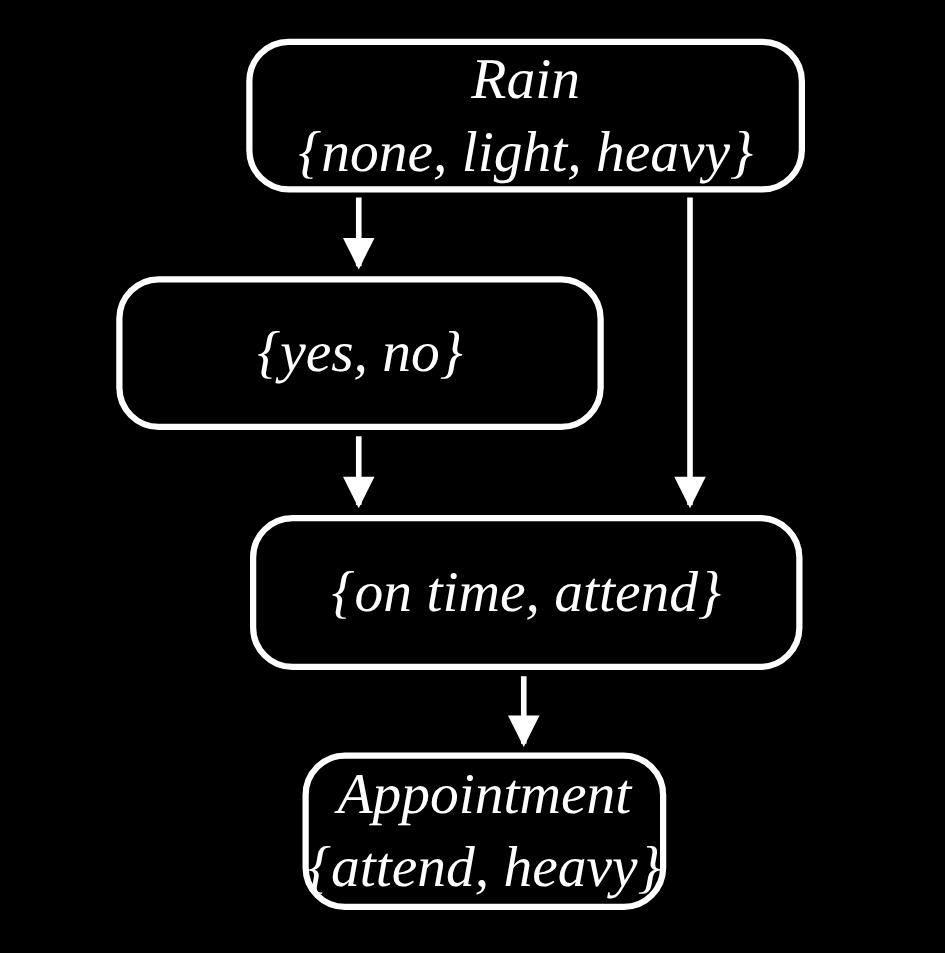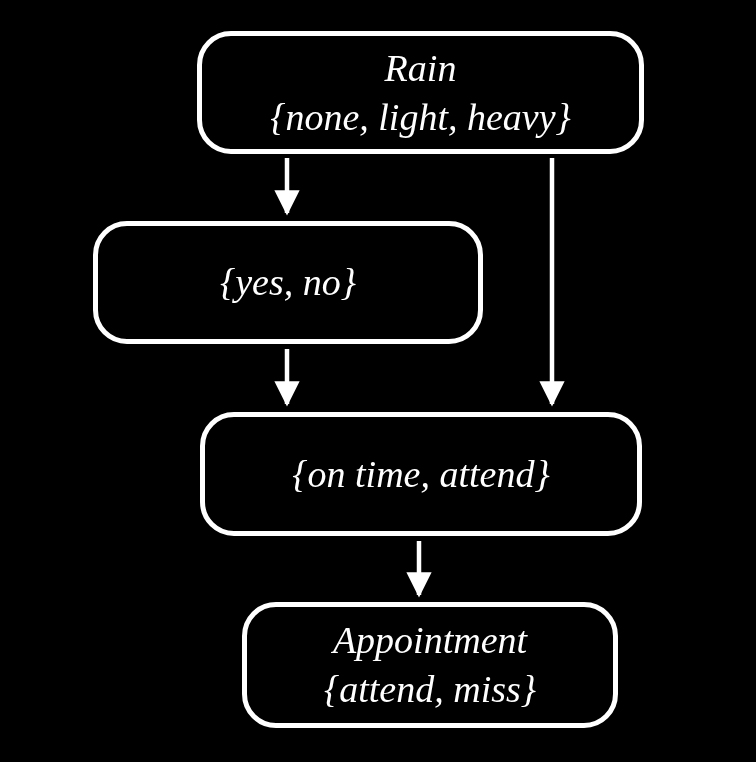--- a/index.html
+++ b/index.html
@@ -29,31 +29,31 @@
     border: 5px solid #ffffff;
     border-radius: 34px;
     background: #000000;
     color: #ffffff;
     display: flex;
     flex-direction: column;
     align-items: center;
     justify-content: center;
     text-align: center;
     font-style: italic;
-    font-size: 38px;
+    font-size: 46px;
     line-height: 1.28;
   }
   .node .node-label,
   .node .node-values {
     white-space: nowrap;
   }
   .node-rain        { left: 197px; top: 31px;  width: 447px; height: 123px; }
   .node-maintenance { left: 93px;  top: 221px; width: 390px; height: 123px; }
   .node-train       { left: 200px; top: 412px; width: 442px; height: 124px; }
-  .node-appointment { left: 242px; top: 602px; width: 376px; height: 126px; }
+  .node-appointment { left: 242px; top: 602px; width: 291px; height: 126px; }
 </style>
 </head>
 <body>
 
 <div class="canvas">
 
   <svg class="edges-layer" width="756" height="762" viewBox="0 0 756 762" xmlns="http://www.w3.org/2000/svg">
     <defs>
       <marker id="arrowhead" markerUnits="strokeWidth" markerWidth="6.2" markerHeight="5.6" viewBox="0 0 10 10" refX="9" refY="5" orient="auto">
         <path d="M0,0 L10,5 L0,10 z" fill="#ffffff"></path>
@@ -73,16 +73,16 @@
   <div class="node node-maintenance">
     <span class="node-values">{yes, no}</span>
   </div>
 
   <div class="node node-train">
     <span class="node-values">{on time, attend}</span>
   </div>
 
   <div class="node node-appointment">
     <span class="node-label">Appointment</span>
-    <span class="node-values">{attend, miss}</span>
+    <span class="node-values">{attend, heavy}</span>
   </div>
 
 </div>
 
 </body></html>

